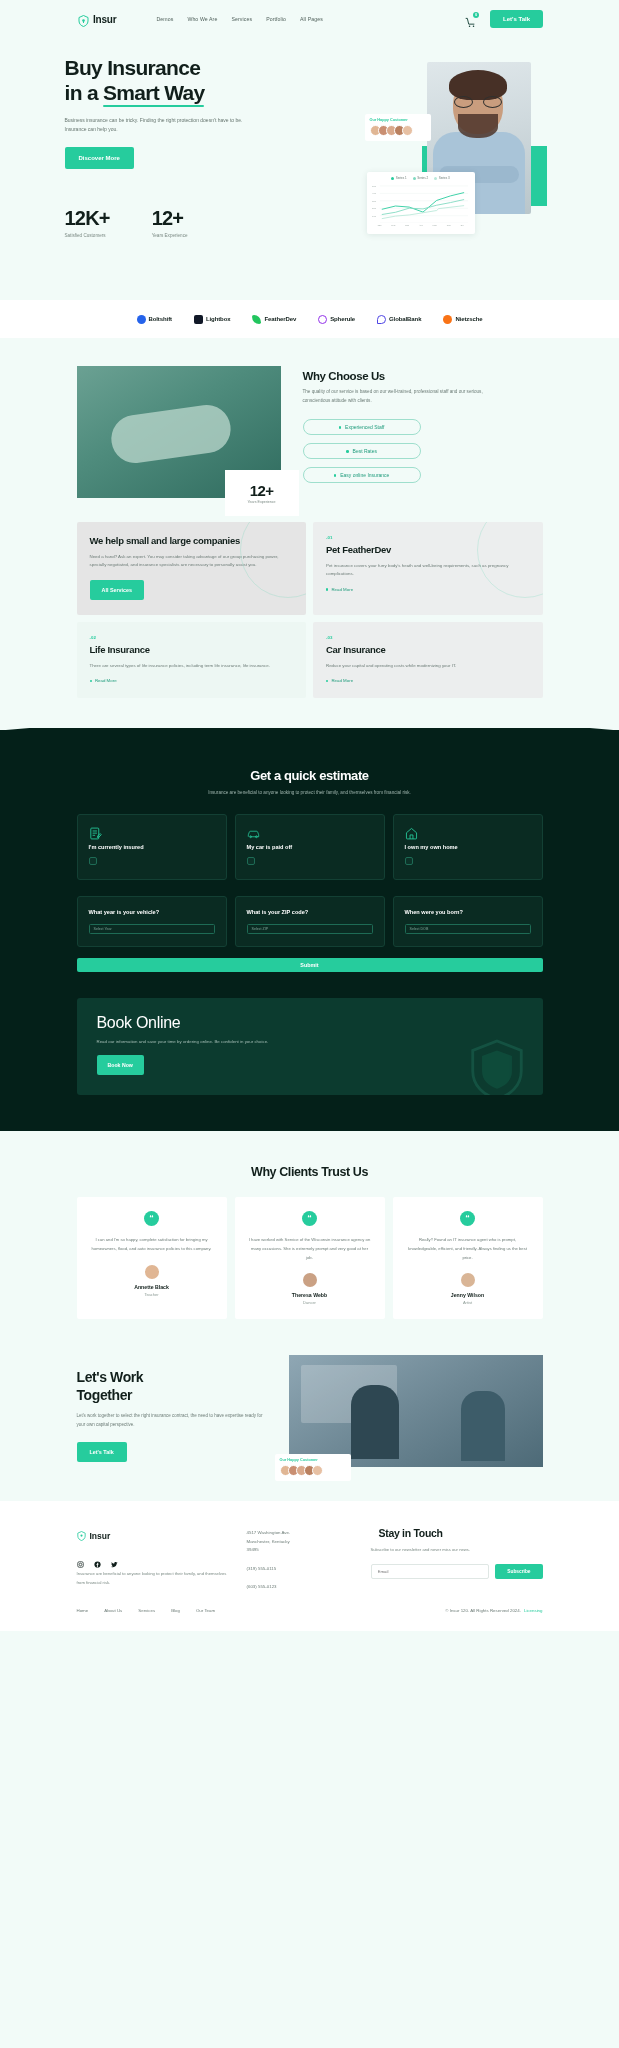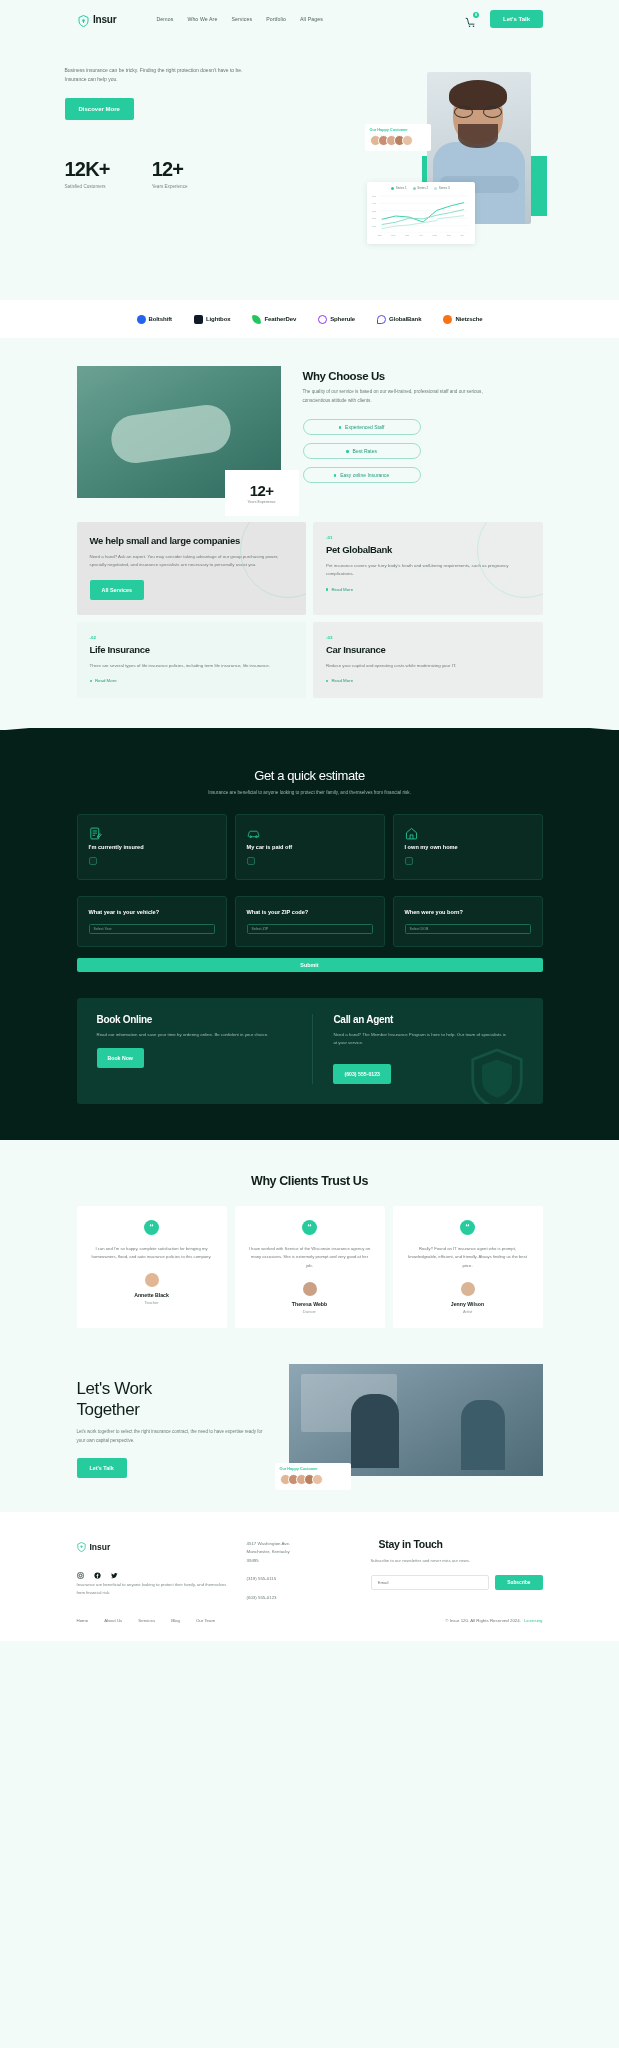--- a/index.html
+++ b/index.html
@@ -165,21 +165,21 @@
 
   
   .estimate { position: relative; background: #042019; padding: 40px 0 36px; margin-top: -4px; }
   .estimate::before {
     content: ""; position: absolute; top: -26px; left: 0; width: 100%; height: 28px;
     background: #f2fbf8;
     clip-path: polygon(0 0, 100% 0, 100% 100%, 50% 6%, 0 100%);
   }
   .est-inner { width: 466px; margin: 0 auto; }
   .est-head { text-align: center; }
-  .est-head h2 { font-size: 13px; font-weight: 400; color: #fff; letter-spacing: -.4px; }
+  .est-head h2 { font-size: 13px; font-weight: 700; color: #fff; letter-spacing: -.4px; }
   .est-head p { font-size: 4.6px; line-height: 1.85; color: #9fb5ae; margin-top: 6px; }
   .est-row { display: grid; grid-template-columns: 1fr 1fr 1fr; gap: 8px; margin-top: 16px; }
   .est-box { background: #0a2b22; border: .6px solid #134034; border-radius: 3px; padding: 11px 11px 14px; min-height: 54px; }
   .est-box .ico { width: 13px; height: 13px; margin-bottom: 8px; }
   .est-box .q { font-size: 5.6px; color: #fff; font-weight: 600; }
   .checkbox { margin-top: 7px; width: 8px; height: 8px; border-radius: 2px; background: #15504033; border: .6px solid #1e6b55; cursor: pointer; }
   .est-box.field { padding: 12px 11px 12px; min-height: 48px; }
   .select {
     margin-top: 9px; height: 10px; border: .6px solid #1e6b55; border-radius: 1.5px;
     display: flex; align-items: center; padding: 0 4px; font-size: 3.6px; color: #7fa398; cursor: pointer;
@@ -187,21 +187,21 @@
   .btn-submit {
     margin-top: 11px; width: 100%; background: #26cc9d; border: none; color: #fff;
     font-size: 5.4px; font-weight: 600; height: 14px; border-radius: 2px; cursor: pointer;
   }
   .cta-panel {
     margin-top: 26px; background: #0c3b2f; border-radius: 3px; padding: 16px 20px 20px;
     display: flex; gap: 20px; position: relative; overflow: hidden;
   }
   .cta-col { width: 46%; }
   .cta-col + .cta-col { border-left: .6px solid #1b5444; padding-left: 20px; }
-  .cta-col h3 { font-size: 10px; font-weight: 700; color: #fff; letter-spacing: -.3px; }
+  .cta-col h3 { font-size: 16px; font-weight: 400; color: #fff; letter-spacing: -.3px; }
   .cta-col p { font-size: 4.4px; line-height: 1.9; color: #a4bdb5; margin-top: 6px; }
   .btn-book {
     margin-top: 9px; background: #26cc9d; color: #fff; border: none;
     font-size: 5.2px; font-weight: 600; padding: 7px 11px; border-radius: 2px; cursor: pointer;
   }
   .btn-phone {
     margin-top: 16px; background: #26cc9d; color: #fff; border: none;
     font-size: 5.2px; font-weight: 600; padding: 7px 11px; border-radius: 2px; cursor: pointer;
   }
   .shield-bg { position: absolute; right: 18px; bottom: -6px; width: 56px; height: 62px; opacity: .5; }
@@ -218,21 +218,21 @@
   }
   .tst p { font-size: 4.2px; line-height: 2.05; color: #6d7c77; }
   .tst .av { width: 14px; height: 14px; border-radius: 50%; margin: 11px auto 5px; background: #d8c3b0; }
   .tst .nm { font-size: 5.2px; font-weight: 700; color: #111f1b; }
   .tst .rl { font-size: 4px; color: #8b9a94; margin-top: 2px; }
 
   
   .work { background: #f2fbf8; padding: 6px 0 34px; }
   .work-inner { width: 466px; margin: 0 auto; display: flex; gap: 26px; }
   .work-left { width: 186px; padding-top: 14px; }
-  .work-left h2 { font-size: 17px; font-weight: 400; letter-spacing: -.4px; color: #111f1b; line-height: 1.25; }
+  .work-left h2 { font-size: 14px; font-weight: 700; letter-spacing: -.4px; color: #111f1b; line-height: 1.25; }
   .work-left p { font-size: 4.5px; line-height: 1.95; color: #6d7c77; margin-top: 8px; }
   .btn-lets { margin-top: 12px; background: #26cc9d; color: #fff; border: none;
     font-size: 5.4px; font-weight: 600; padding: 7px 13px; border-radius: 2px; cursor: pointer; }
   .work-img { position: relative; width: 254px; height: 112px;
     background: linear-gradient(150deg,#8fa7b4 0%,#6d8794 50%,#4d6a77 100%); }
   .wi-win { position: absolute; left: 12px; top: 10px; width: 96px; height: 58px;
     background: rgba(255,255,255,.22); border-radius: 2px; }
   .wi-p1 { position: absolute; left: 62px; top: 30px; width: 48px; height: 74px;
     background: #2e4752; border-radius: 20px 20px 0 0; }
   .wi-p2 { position: absolute; right: 38px; top: 36px; width: 44px; height: 70px;
@@ -302,20 +302,24 @@
           <circle cx="12.4" cy="13.4" r="1.1" fill="#0f3a30"></circle>
         </svg>
         <span class="cart-badge">0</span>
       </span>
       <button class="btn-talk">Let's Talk</button>
     </div>
   </div>
 
   <section class="hero">
     <div class="hero-inner">
+      <h1>
+        <span>Buy Insurance</span><br>
+        <span>in a </span><span class="ul">Smart Way</span>
+      </h1>
       <p>Business insurance can be tricky. Finding the right protection doesn't have to be. Insurance can help you.</p>
       <button class="btn-discover">Discover More</button>
       <div class="stats">
         <div>
           <div class="stat-num">12K+</div>
           <div class="stat-lbl">Satisfied Customers</div>
         </div>
         <div>
           <div class="stat-num">12+</div>
           <div class="stat-lbl">Years Experience</div>
@@ -458,21 +462,21 @@
     <div class="svc-grid">
       <div class="svc-card intro">
         <div class="swirl"></div>
         <h3>We help small and large companies</h3>
         <p>Need a hand? Ask an expert. You may consider taking advantage of our group purchasing power, specially negotiated, and insurance specialists are necessary to personally assist you.</p>
         <button class="btn-allsvc">All Services</button>
       </div>
       <div class="svc-card alt">
         <div class="swirl"></div>
         <div class="num">-01</div>
-        <h3>Pet GlobalBank</h3>
+        <h3>Pet FeatherDev</h3>
         <p>Pet insurance covers your furry body's heath and well-being requirements, such as pregnancy complications.</p>
         <div class="readmore">
             <i></i>
             <span>Read More</span>
           </div>
       </div>
       <div class="svc-card">
         <div class="num">-02</div>
         <h3>Life Insurance</h3>
         <p>There are several types of life insurance policies, including term life insurance, life insurance.</p>
@@ -559,25 +563,20 @@
       <div class="cta-panel">
         <svg class="shield-bg" viewBox="0 0 60 66">
           <path d="M30 2 L56 12 V34 C56 50 44 60 30 64 C16 60 4 50 4 34 V12 Z" fill="none" stroke="#1d6a56" stroke-width="3"></path>
           <path d="M30 12 L46 18 V34 C46 44 39 50 30 53 C21 50 14 44 14 34 V18 Z" fill="#10totalfill" opacity="0"></path>
           <path d="M30 12 L46 18 V34 C46 44 39 50 30 53 C21 50 14 44 14 34 V18 Z" fill="#26cc9d" opacity=".22"></path>
         </svg>
         <div class="cta-col">
           <h3>Book Online</h3>
           <p>Read our information and save your time by ordering online. Be confident in your choice.</p>
           <button class="btn-book">Book Now</button>
-        </div>
-        <div class="cta-col">
-          <h3>Call an Agent</h3>
-          <p>Need a hand? The Member Insurance Program is here to help. Our team of specialists is at your service.</p>
-          <button class="btn-phone">(603) 555-0123</button>
         </div>
       </div>
     </div>
   </section>
 
   <section class="trust">
     <h2>Why Clients Trust Us</h2>
     <div class="tst-grid">
       <div class="tst">
         <div class="quote-ico">“</div>

